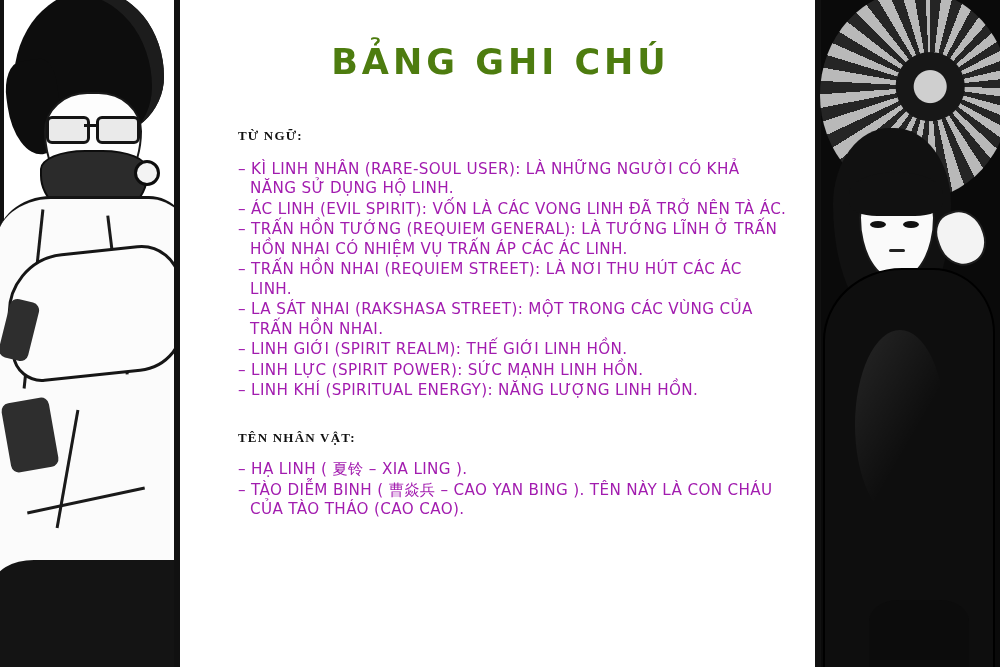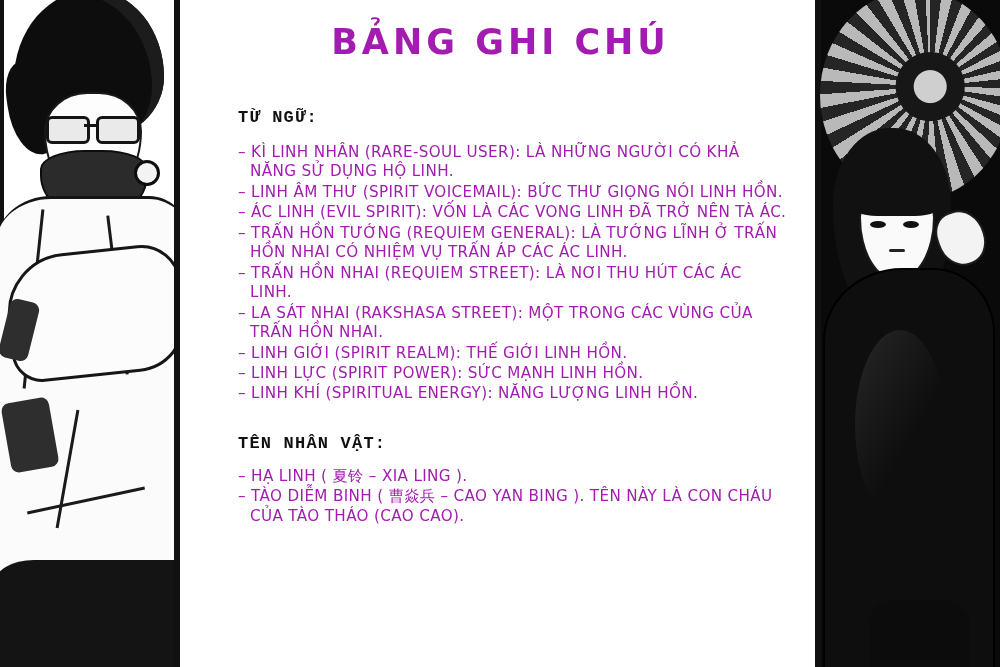--- a/index.html
+++ b/index.html
@@ -256,28 +256,28 @@
     background: #ffffff;
     box-sizing: border-box;
     padding: 0 28px;
   }
   .doc-title {
     text-align: center;
     font-family: "DejaVu Sans", sans-serif;
     font-weight: 700;
     font-size: 35px;
     letter-spacing: 4px;
-    color: #a21caf;
-    margin: 22px 0 0 0;
+    color: #4d7c0f;
+    margin: 42px 0 0 0;
     text-transform: uppercase;
   }
   .section-head {
-    font-family: Liberation Mono, monospace;
+    font-family: Liberation Serif, serif;
     font-weight: 700;
-    font-size: 17px;
+    font-size: 13px;
     letter-spacing: 1.2px;
     color: #111;
     text-transform: uppercase;
   }
   .section-1 { margin: 46px 0 0 24px; }
   .section-2 { margin: 30px 0 0 24px; }
   .entries {
     margin: 16px 0 0 24px;
     padding: 0;
     list-style: none;
@@ -324,21 +324,20 @@
     <div class="pants"></div>
     <div class="edge"></div>
   </div>
 
   <div class="doc">
     <h1 class="doc-title">BẢNG GHI CHÚ</h1>
 
     <div class="section-head section-1">TỪ NGỮ:</div>
     <ul class="entries">
       <li>– KÌ LINH NHÂN (RARE-SOUL USER): LÀ NHỮNG NGƯỜI CÓ KHẢ NĂNG SỬ DỤNG HỘ LINH.</li>
-      <li>– LINH ÂM THƯ (SPIRIT VOICEMAIL): BỨC THƯ GIỌNG NÓI LINH HỒN.</li>
       <li>– ÁC LINH (EVIL SPIRIT): VỐN LÀ CÁC VONG LINH ĐÃ TRỞ NÊN TÀ ÁC.</li>
       <li>– TRẤN HỒN TƯỚNG (REQUIEM GENERAL): LÀ TƯỚNG LĨNH Ở TRẤN HỒN NHAI CÓ NHIỆM VỤ TRẤN ÁP CÁC ÁC LINH.</li>
       <li>– TRẤN HỒN NHAI (REQUIEM STREET): LÀ NƠI THU HÚT CÁC ÁC LINH.</li>
       <li>– LA SÁT NHAI (RAKSHASA STREET): MỘT TRONG CÁC VÙNG CỦA TRẤN HỒN NHAI.</li>
       <li>– LINH GIỚI (SPIRIT REALM): THẾ GIỚI LINH HỒN.</li>
       <li>– LINH LỰC (SPIRIT POWER): SỨC MẠNH LINH HỒN.</li>
       <li>– LINH KHÍ (SPIRITUAL ENERGY): NĂNG LƯỢNG LINH HỒN.</li>
     </ul>
 
     <div class="section-head section-2">TÊN NHÂN VẬT:</div>

